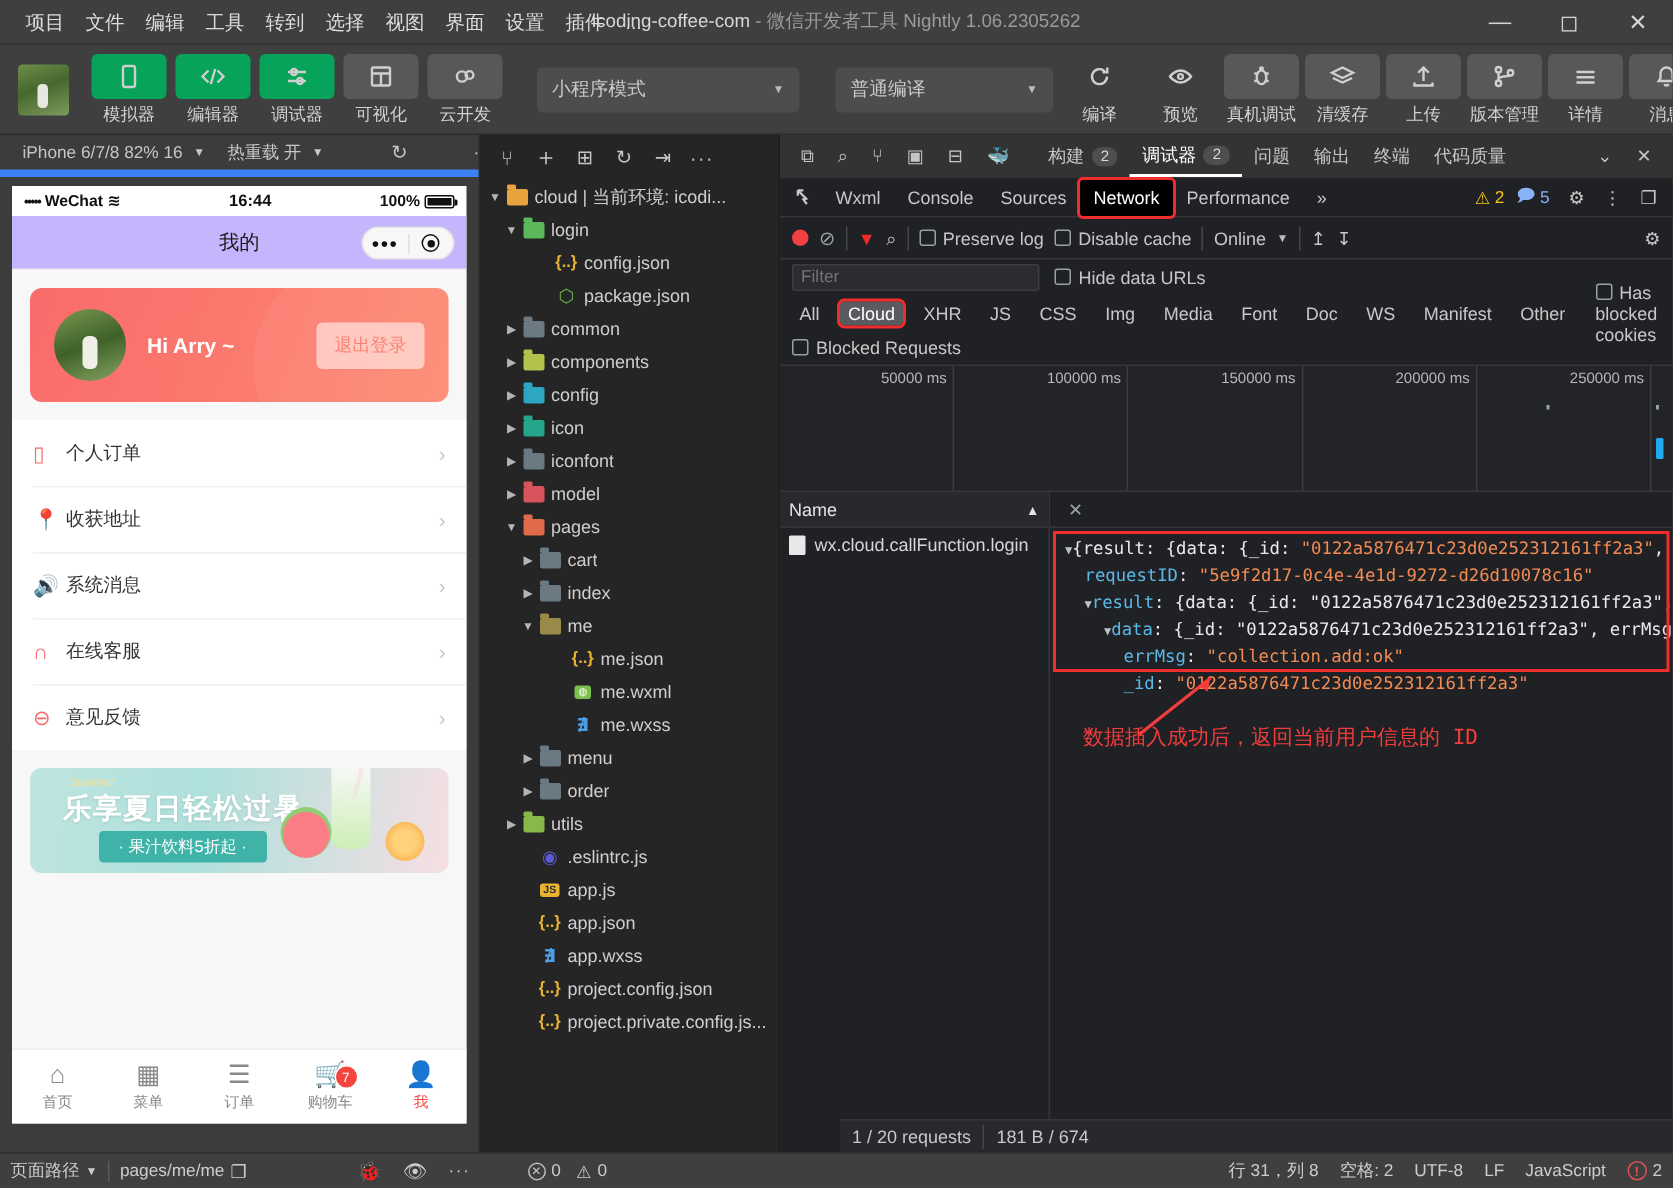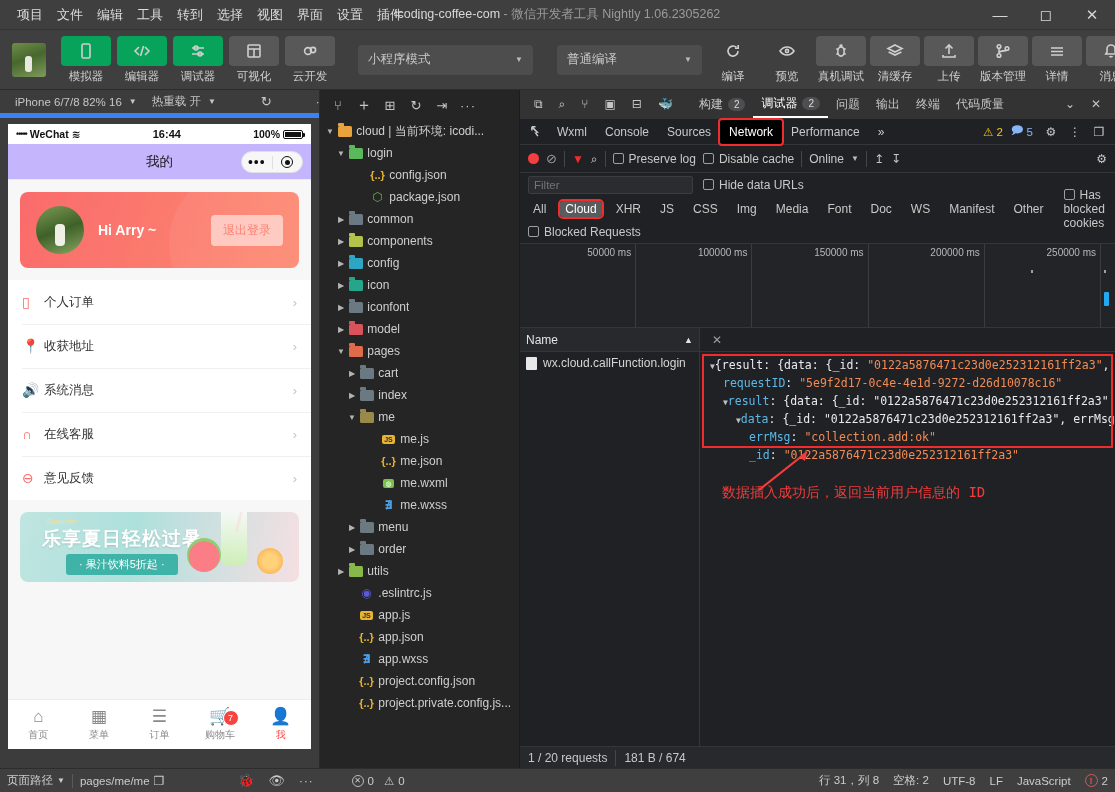--- a/index.html
+++ b/index.html
@@ -216,21 +216,21 @@
   .dettabs .dtt{padding:0 8px;height:22px;display:flex;align-items:center;border-radius:2px;}
   .dettabs .dtt.on{background:#000;color:#fff;}
   .prev{flex:1;position:relative;overflow:hidden;padding:5px 0 0 4px;
     font-family:"DejaVu Sans Mono","Liberation Mono",monospace;font-size:11.5px;line-height:16px;}
   .prevbox{position:absolute;left:2px;top:2px;right:2px;height:94px;border:2px solid #f02c2c;pointer-events:none;}
   .jl{white-space:nowrap;}
   .tri{color:#bdc1c6;font-size:8px;} .kk{color:#5ab9e8;} .s{color:#f28b54;} .p{color:#e8eaed;}
   .annot{position:absolute;left:22px;top:132px;color:#f33c3c;font-size:14px;white-space:nowrap;}
   .arrow{position:absolute;left:55px;top:98px;width:56px;height:42px;}
   .statusnet{height:22px;flex:0 0 22px;display:flex;align-items:center;gap:8px;padding:0 8px;
-    border-top:1px solid #35363a;font-size:12px;color:#c8c8c8;background:#28292d;}
+    border-top:1px solid #35363a;font-size:12px;color:#c8c8c8;background:#28292d;margin-left:40px;}
 
   
   .bottom{height:24px;flex:0 0 24px;background:#3f3f3f;display:flex;align-items:center;
     font-size:11.5px;color:#cccccc;border-top:1px solid #2d2d2d;}
   .bottom .bi{padding:0 7px;display:flex;align-items:center;gap:4px;white-space:nowrap;}
   .bottom .bsep{width:1px;height:14px;background:#5a5a5a;}
   .bottom .right{margin-left:auto;display:flex;align-items:center;}
   .circ-x{width:12px;height:12px;border:1px solid #bbb;border-radius:50%;display:inline-flex;
     align-items:center;justify-content:center;font-size:8px;}
   .err-ic{width:13px;height:13px;border:1.4px solid #e05252;border-radius:50%;color:#e05252;
@@ -621,27 +621,20 @@
           <div class="trow " style="padding-left:26px">
    <span class="tw">▼</span>
    <span class="ticon">
               <span class="fold" style="background:#9a8a4a"></span>
             </span>
    <span class="tlabel">&nbsp;me</span>
           </div>
           <div class="trow " style="padding-left:48px">
    <span class="tw"></span>
    <span class="ticon">
-              <span class="jsb">JS</span>
-            </span>
-   <span class="tlabel">&nbsp;me.js</span>
-          </div>
-          <div class="trow " style="padding-left:48px">
-   <span class="tw"></span>
-   <span class="ticon">
               <span class="brace">{..}</span>
             </span>
    <span class="tlabel">&nbsp;me.json</span>
           </div>
           <div class="trow " style="padding-left:48px">
    <span class="tw"></span>
    <span class="ticon">
               <span class="wxmlb">◍</span>
             </span>
    <span class="tlabel">&nbsp;me.wxml</span>

